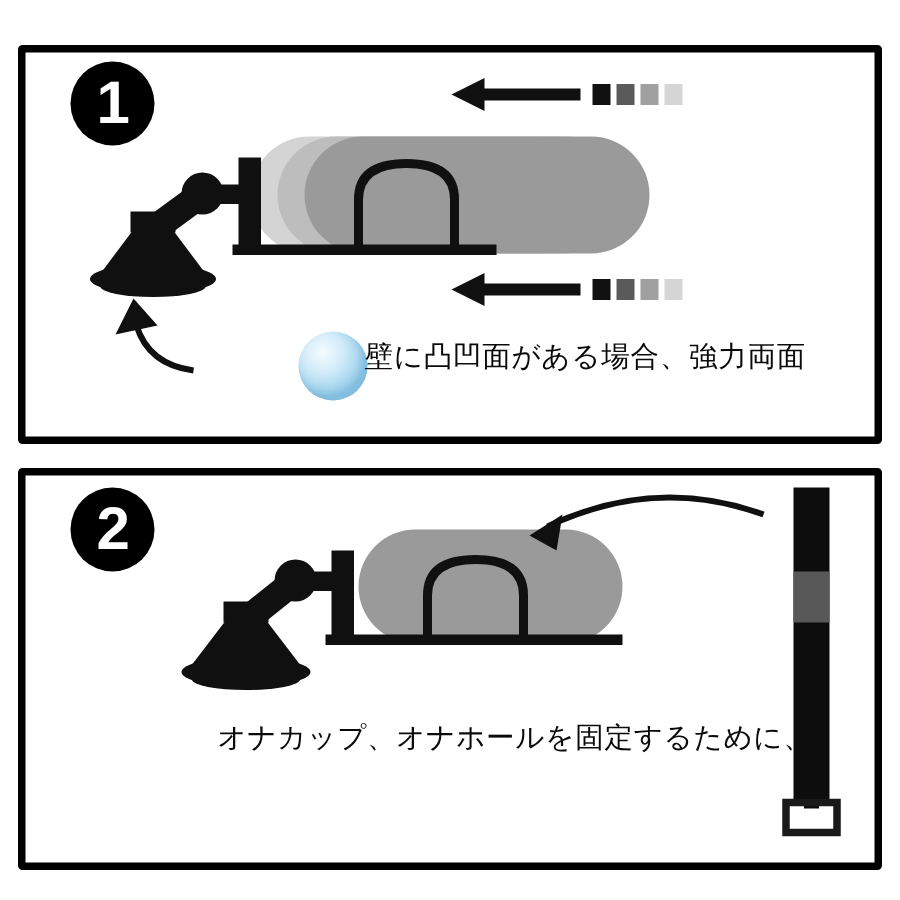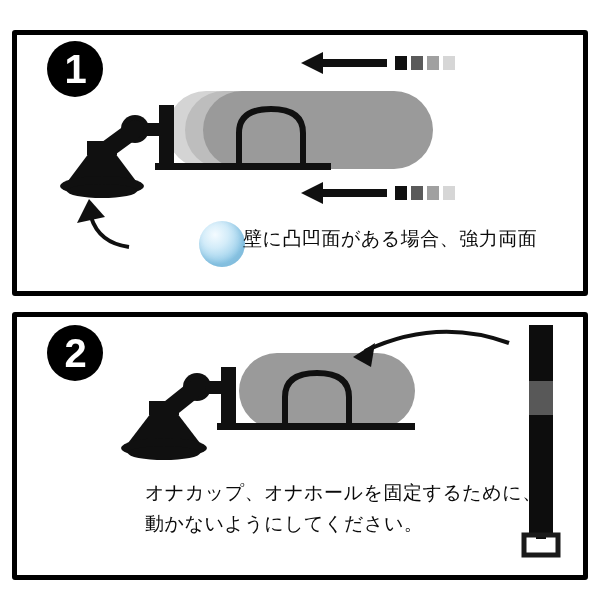--- a/index.html
+++ b/index.html
@@ -140,17 +140,16 @@
         <rect x="512" y="64" width="24" height="34" fill="#585858"></rect>
         <rect x="519" y="212" width="10" height="10" fill="#0d0d0d"></rect>
         <rect x="507" y="218" width="34" height="20" fill="none" stroke="#1a1a1a" stroke-width="5"></rect>
       </g>
     </svg>
 
     <div class="badge">2</div>
 
     <div class="caption">
       <span>オナカップ、オナホールを固定するために、</span>
-      <span>動かないようにしてください。</span>
     </div>
   </div>
 
 </div>
 
 </body></html>

